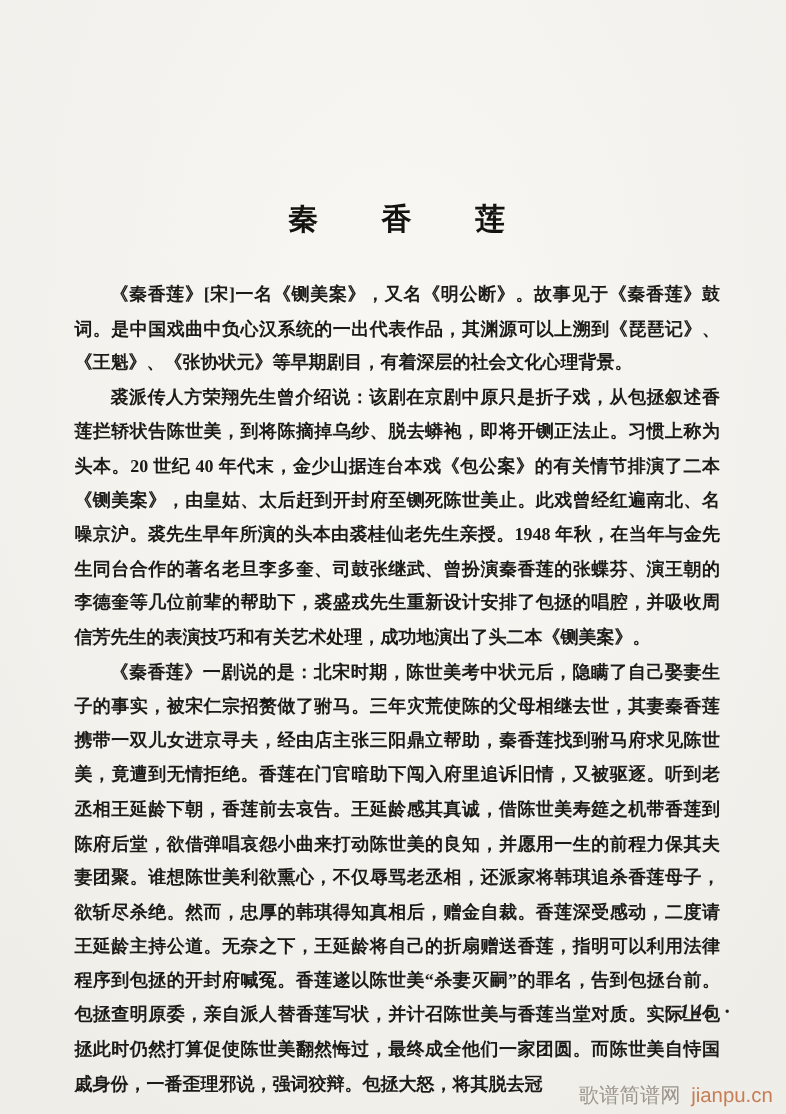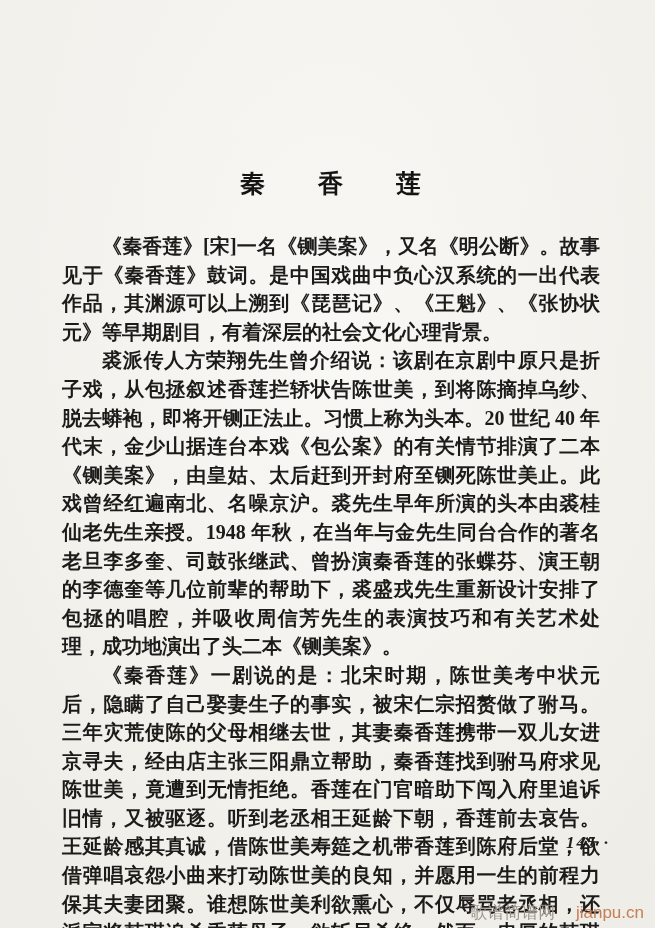--- a/index.html
+++ b/index.html
@@ -32,21 +32,21 @@
     text-align: center;
     font-size: 25px;
     line-height: 30px;
     font-weight: bold;
     letter-spacing: 1px;
     color: #141311;
     font-family: "Liberation Sans", "DejaVu Sans", sans-serif;
   }
   .body-text p {
     margin: 0;
-    font-size: 20px;
+    font-size: 15px;
     line-height: 28.6px;
     text-align: justify;
     text-justify: inter-ideograph;
     text-indent: 2em;
     font-weight: 600;
     color: #1c1b19;
   }
   .page-number {
     position: absolute;
     top: 833px;
@@ -59,21 +59,21 @@
   }
   .watermark {
     position: absolute;
     right: 22px;
     bottom: 4px;
     font-size: 17px;
     font-family: "Liberation Sans", "DejaVu Sans", sans-serif;
     white-space: nowrap;
   }
   .watermark .site-name { color: #9d968e; }
-  .watermark .site-url  { color: #c77d55; margin-left: 16px; }
+  .watermark .site-url  { color: #c77d55; margin-left: 4px; }
 </style>
 </head>
 <body>
 
 <div class="page">
   <div class="content">
     <h1 class="title">秦　　香　　莲</h1>
     <div class="body-text">
       <p>《秦香莲》[宋]一名《铡美案》，又名《明公断》。故事见于《秦香莲》鼓词。是中国戏曲中负心汉系统的一出代表作品，其渊源可以上溯到《琵琶记》、《王魁》、《张协状元》等早期剧目，有着深层的社会文化心理背景。</p>
       <p>裘派传人方荣翔先生曾介绍说：该剧在京剧中原只是折子戏，从包拯叙述香莲拦轿状告陈世美，到将陈摘掉乌纱、脱去蟒袍，即将开铡正法止。习惯上称为头本。20 世纪 40 年代末，金少山据连台本戏《包公案》的有关情节排演了二本《铡美案》，由皇姑、太后赶到开封府至铡死陈世美止。此戏曾经红遍南北、名噪京沪。裘先生早年所演的头本由裘桂仙老先生亲授。1948 年秋，在当年与金先生同台合作的著名老旦李多奎、司鼓张继武、曾扮演秦香莲的张蝶芬、演王朝的李德奎等几位前辈的帮助下，裘盛戎先生重新设计安排了包拯的唱腔，并吸收周信芳先生的表演技巧和有关艺术处理，成功地演出了头二本《铡美案》。</p>

